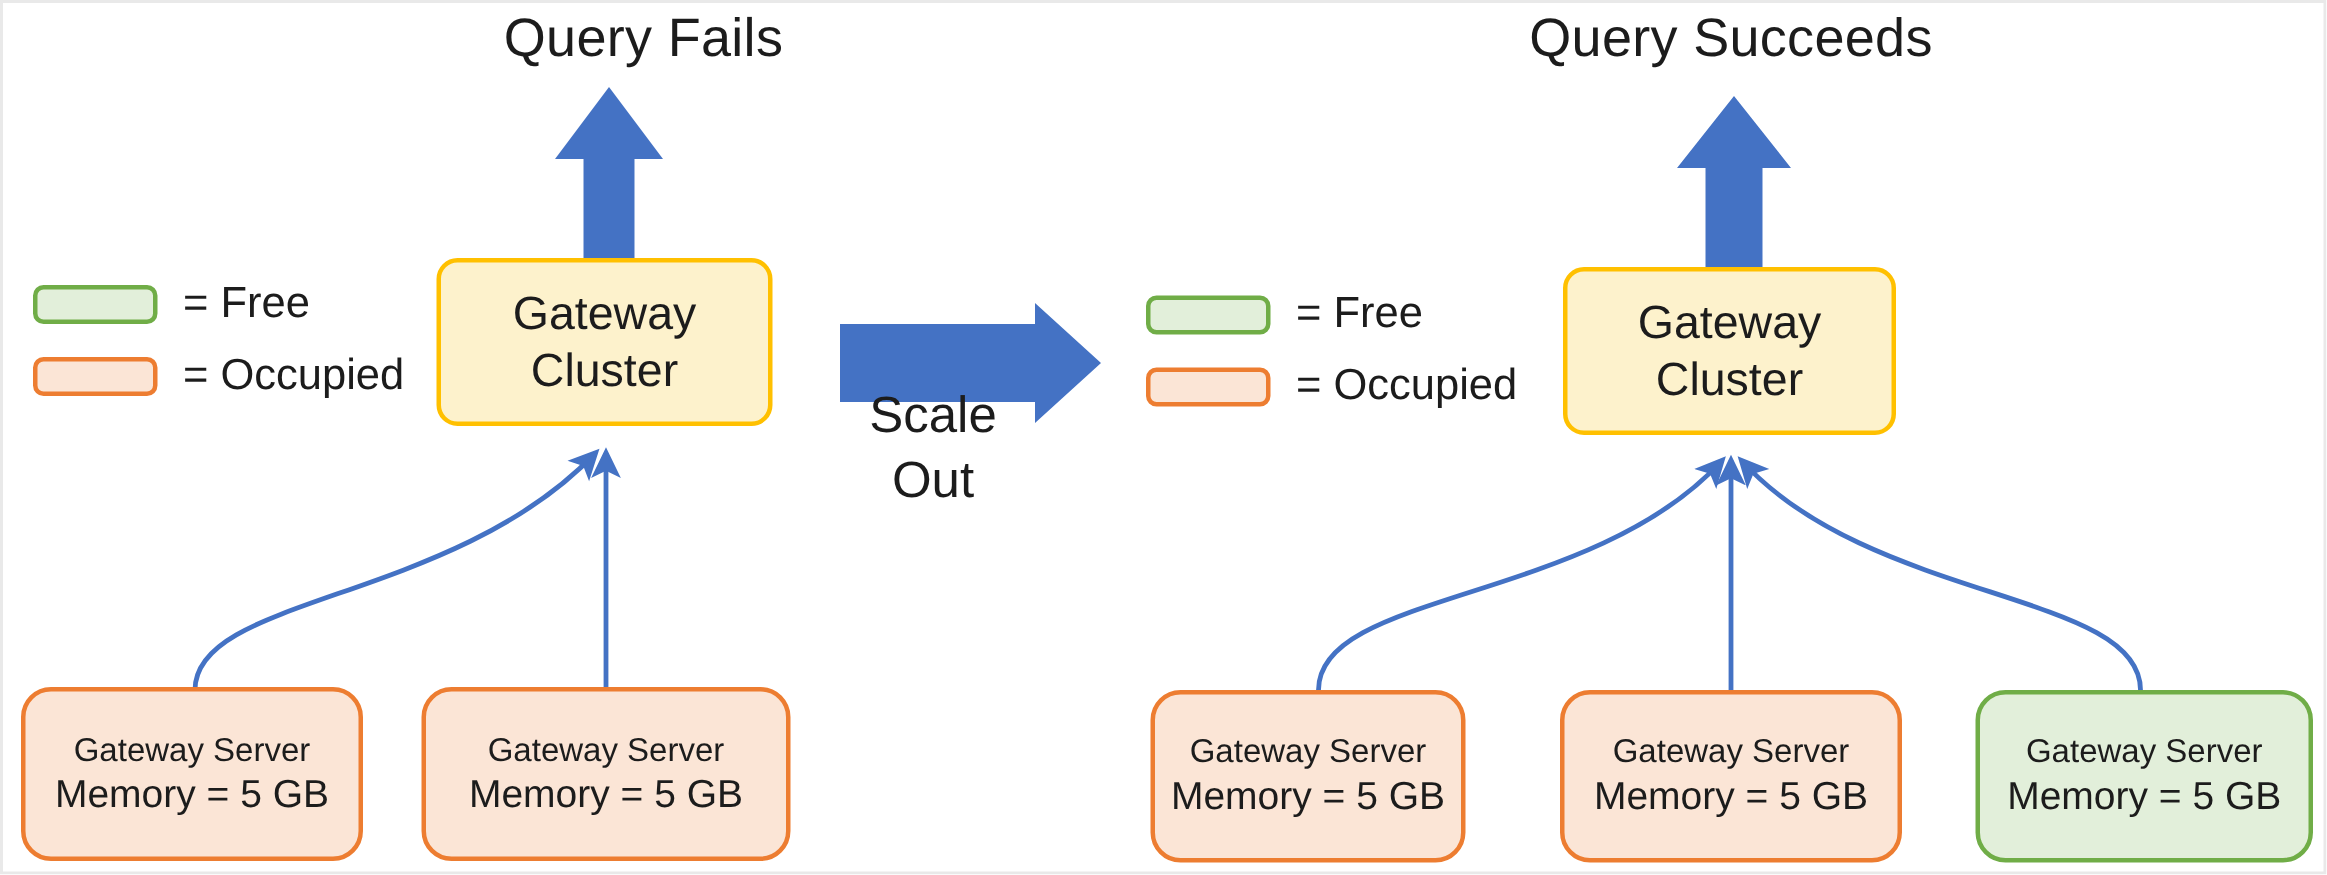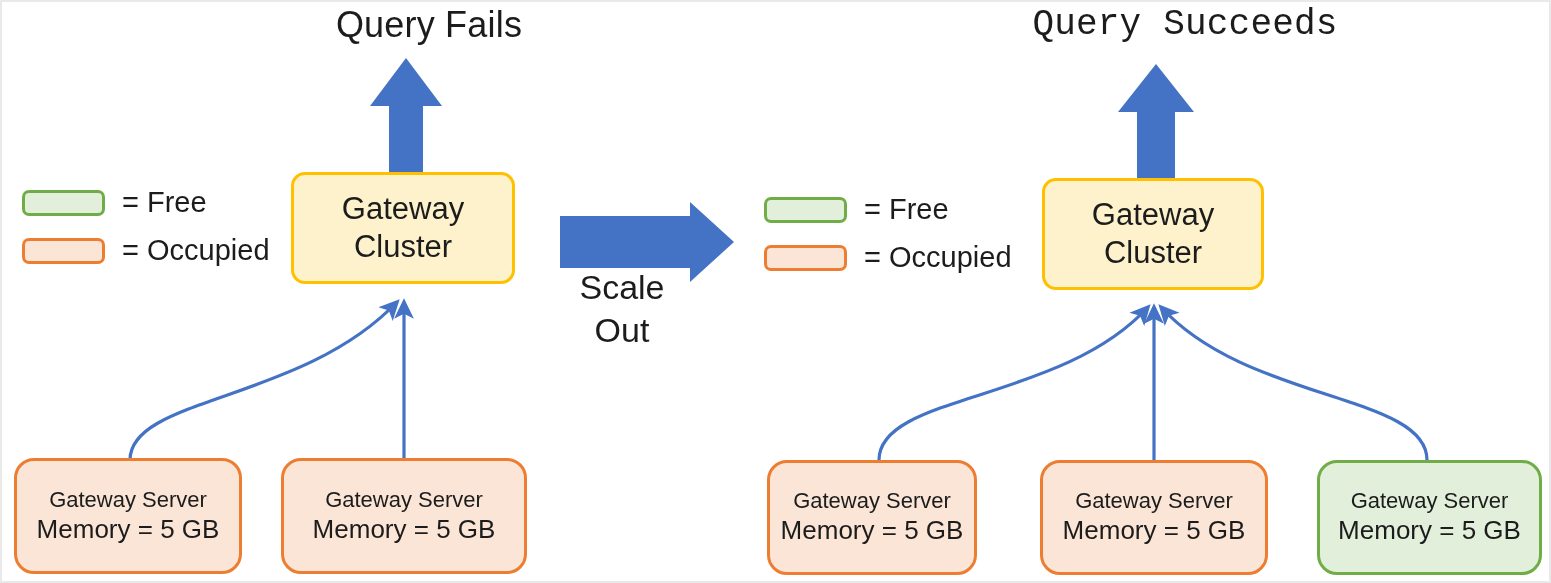--- a/index.html
+++ b/index.html
@@ -130,21 +130,21 @@
 
     <path d="M404,56 L440,104 L421,104 L421,176 L387,176 L387,104 L368,104 Z" fill="#4472c4"></path>
 
     <path d="M1154,62 L1192,110 L1173,110 L1173,176 L1135,176 L1135,110 L1116,110 Z" fill="#4472c4"></path>
 
     <path d="M558,214 L688,214 L688,200 L732,240 L688,280 L688,266 L558,266 Z" fill="#4472c4"></path>
   </svg>
 
   <div class="headline" style="left:427px; top:2px;">Query Fails</div>
 
-  <div class="headline" style="left:1183px; top:2px;font-family:Liberation Mono, monospace;">Query Succeeds</div>
+  <div class="headline" style="left:1152px; top:2px;">Query Succeeds</div>
 
   <div class="legend">
     <div class="legend-row" style="left:20px; top:184px;">
       <span class="swatch free"></span>
       <span class="legend-label">= Free</span>
     </div>
     <div class="legend-row" style="left:20px; top:232px;">
       <span class="swatch occupied"></span>
       <span class="legend-label">= Occupied</span>
     </div>
@@ -158,21 +158,21 @@
   <div class="node server occupied" style="left:12px; top:456px; width:228px; height:116px;">
     <div class="line1">Gateway Server</div>
     <div class="line2">Memory = 5 GB</div>
   </div>
 
   <div class="node server occupied" style="left:279px; top:456px; width:246px; height:116px;">
     <div class="line1">Gateway Server</div>
     <div class="line2">Memory = 5 GB</div>
   </div>
 
-  <div class="scale-label" style="left:620px; top:264px;">
+  <div class="scale-label" style="left:620px; top:254px;">
     <div>Scale</div>
     <div>Out</div>
   </div>
 
   <div class="legend">
     <div class="legend-row" style="left:762px; top:191px;">
       <span class="swatch free"></span>
       <span class="legend-label">= Free</span>
     </div>
     <div class="legend-row" style="left:762px; top:239px;">

